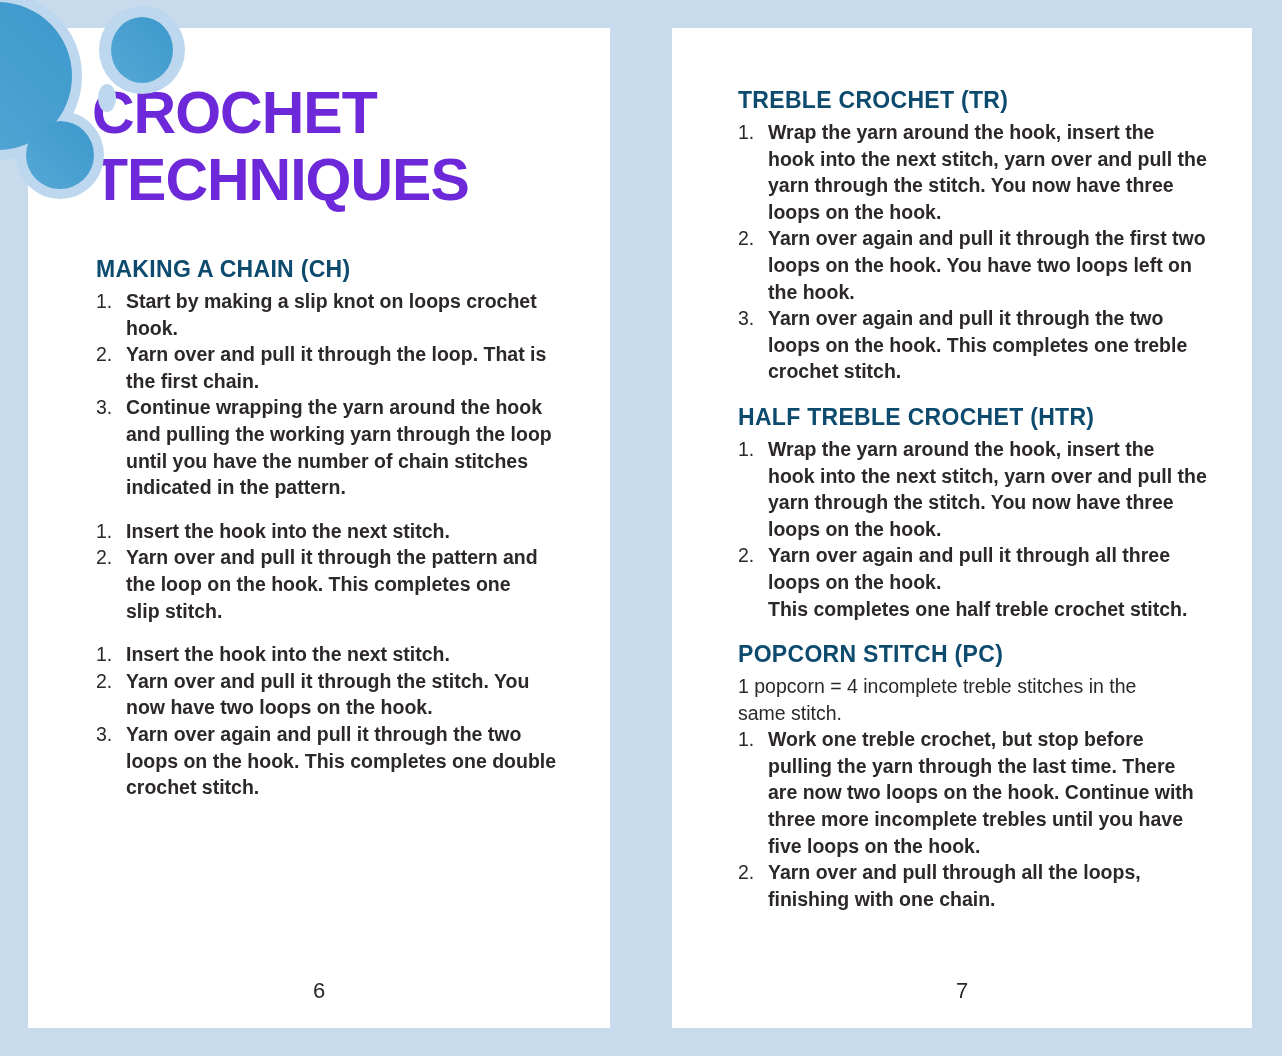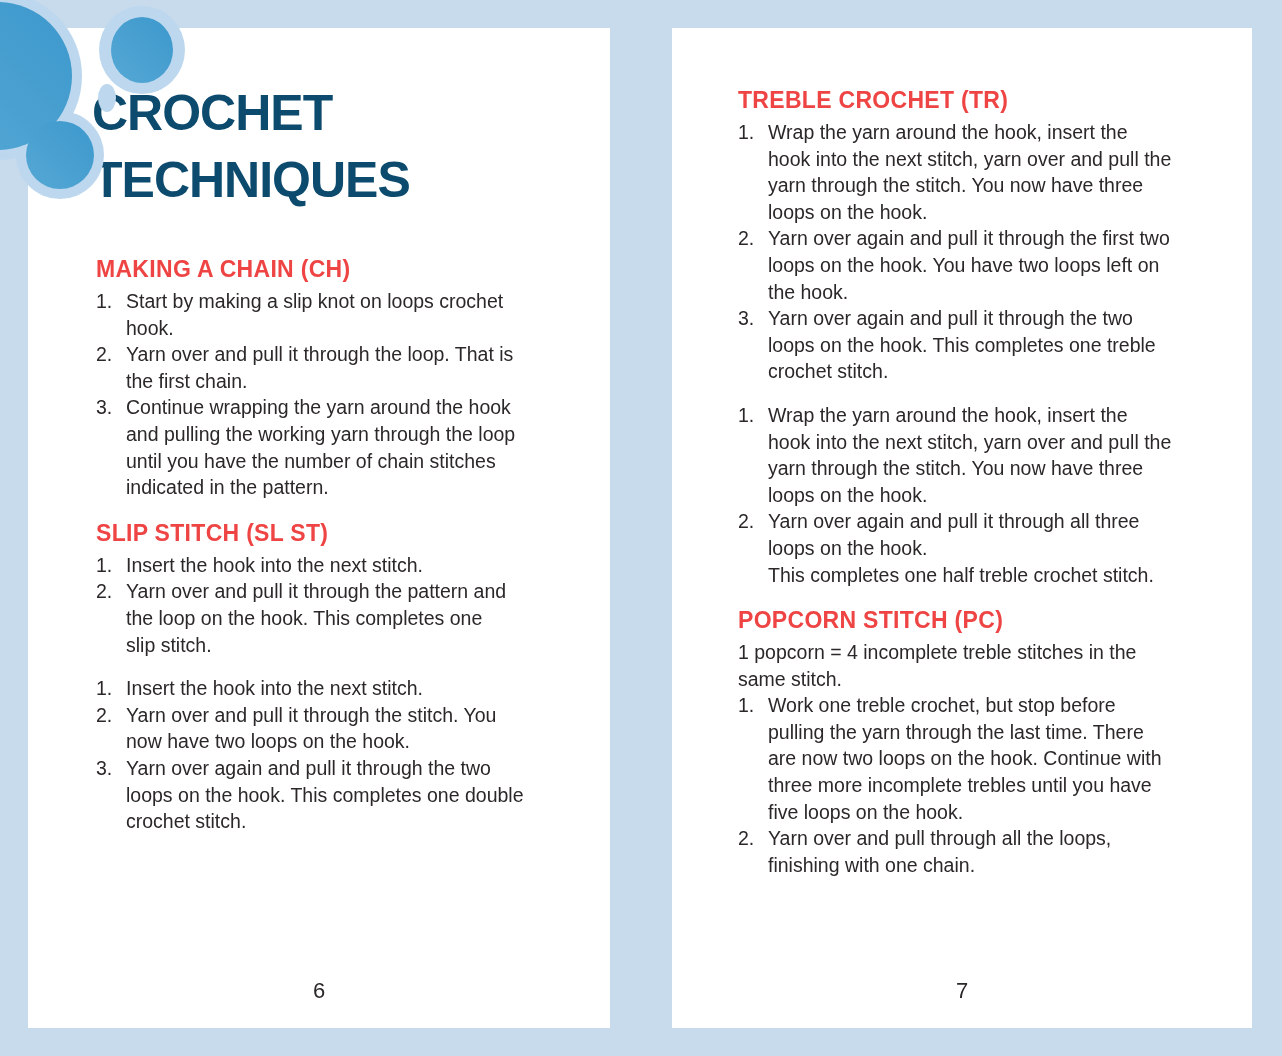--- a/index.html
+++ b/index.html
@@ -25,50 +25,50 @@
 
   .deco {
     position: absolute;
     top: 0; left: 0;
     z-index: 3;
     pointer-events: none;
   }
 
   .title {
     margin: 52px 0 0 64px;
-    font-size: 50px;
+    font-size: 59px;
     line-height: 67px;
     font-weight: bold;
     letter-spacing: -1px;
-    color: #0c4a6e;
+    color: #6d28d9;
   }
 
   .content-left  { padding: 40px 14px 0 68px; }
   .content-right { padding: 57px 6px 0 66px; }
 
   section { margin-bottom: 17px; }
 
   h2 {
     font-size: 23px;
     line-height: 30px;
     font-weight: bold;
     letter-spacing: 0.3px;
-    color: #ef4444;
+    color: #0c4a6e;
     margin-bottom: 4px;
   }
 
   .body-text, .li {
     font-size: 19.5px;
     line-height: 26.6px;
     color: #2c2829;
   }
   .intro { white-space: pre-line; }
   .li { display: flex; }
   .li .num { width: 30px; flex-shrink: 0; }
-  .li .txt { flex: 1; white-space: pre-line; }
+  .li .txt { flex: 1; white-space: pre-line; font-weight: bold; }
 
   .page-num {
     position: absolute;
     bottom: 24px;
     left: 0; width: 100%;
     text-align: center;
     font-size: 22px;
     color: #2c2829;
   }
 </style>
@@ -97,21 +97,20 @@
         <div class="li">
           <span class="num">3.</span>
           <span class="txt">Continue wrapping the yarn around the hook
 and pulling the working yarn through the loop
 until you have the number of chain stitches
 indicated in the pattern.</span>
         </div>
       </section>
 
       <section>
-        <h2>SLIP STITCH (SL ST)</h2>
         <div class="li">
           <span class="num">1.</span>
           <span class="txt">Insert the hook into the next stitch.</span>
         </div>
         <div class="li">
           <span class="num">2.</span>
           <span class="txt">Yarn over and pull it through the pattern and
 the loop on the hook. This completes one
 slip stitch.</span>
         </div>
@@ -159,20 +158,21 @@
         </div>
         <div class="li">
           <span class="num">3.</span>
           <span class="txt">Yarn over again and pull it through the two
 loops on the hook. This completes one treble
 crochet stitch.</span>
         </div>
       </section>
 
       <section>
+        <h2>HALF TREBLE CROCHET (HTR)</h2>
         <div class="li">
           <span class="num">1.</span>
           <span class="txt">Wrap the yarn around the hook, insert the
 hook into the next stitch, yarn over and pull the
 yarn through the stitch. You now have three
 loops on the hook.</span>
         </div>
         <div class="li">
           <span class="num">2.</span>
           <span class="txt">Yarn over again and pull it through all three

